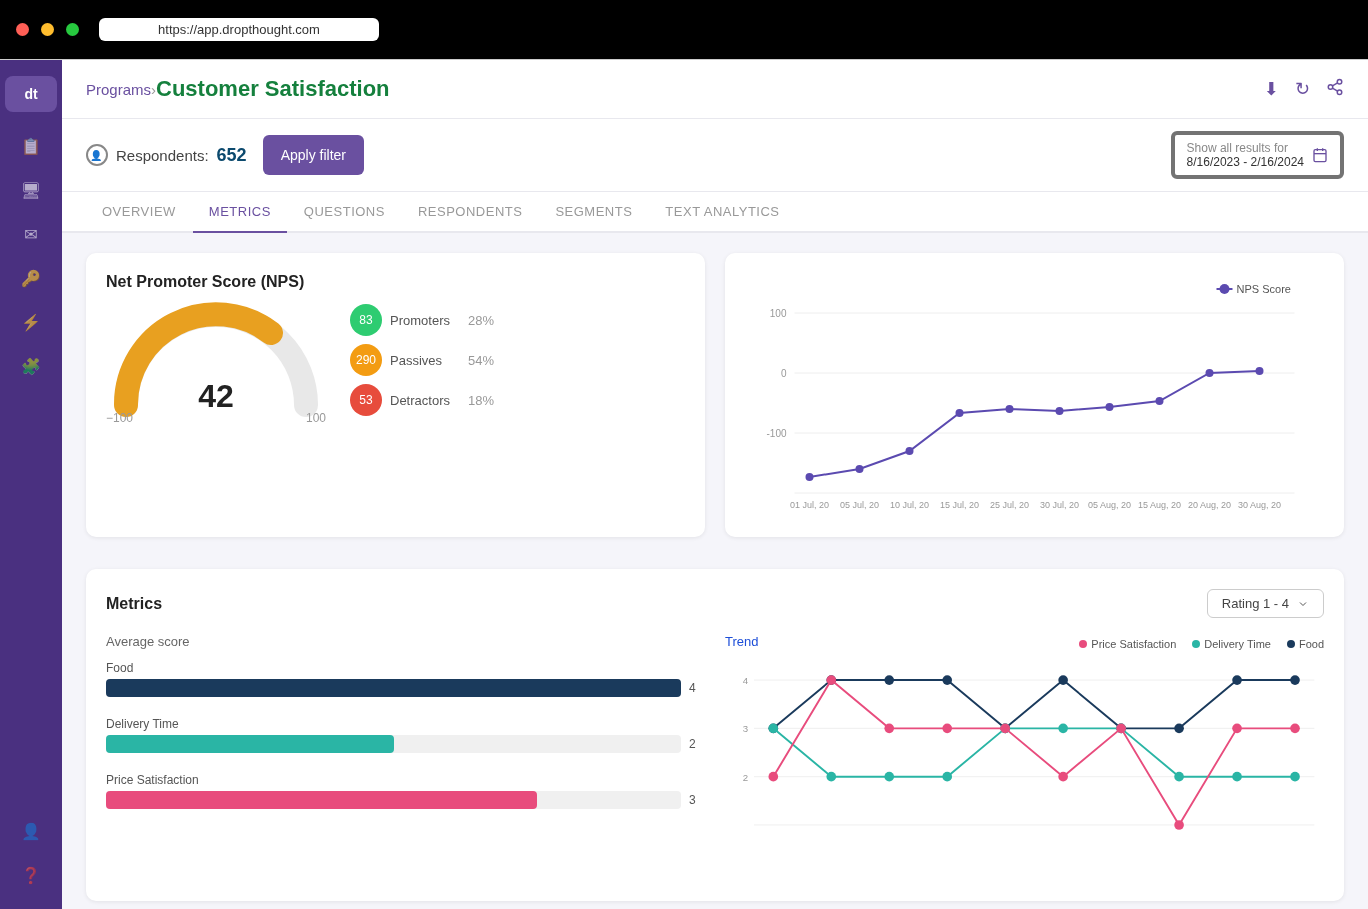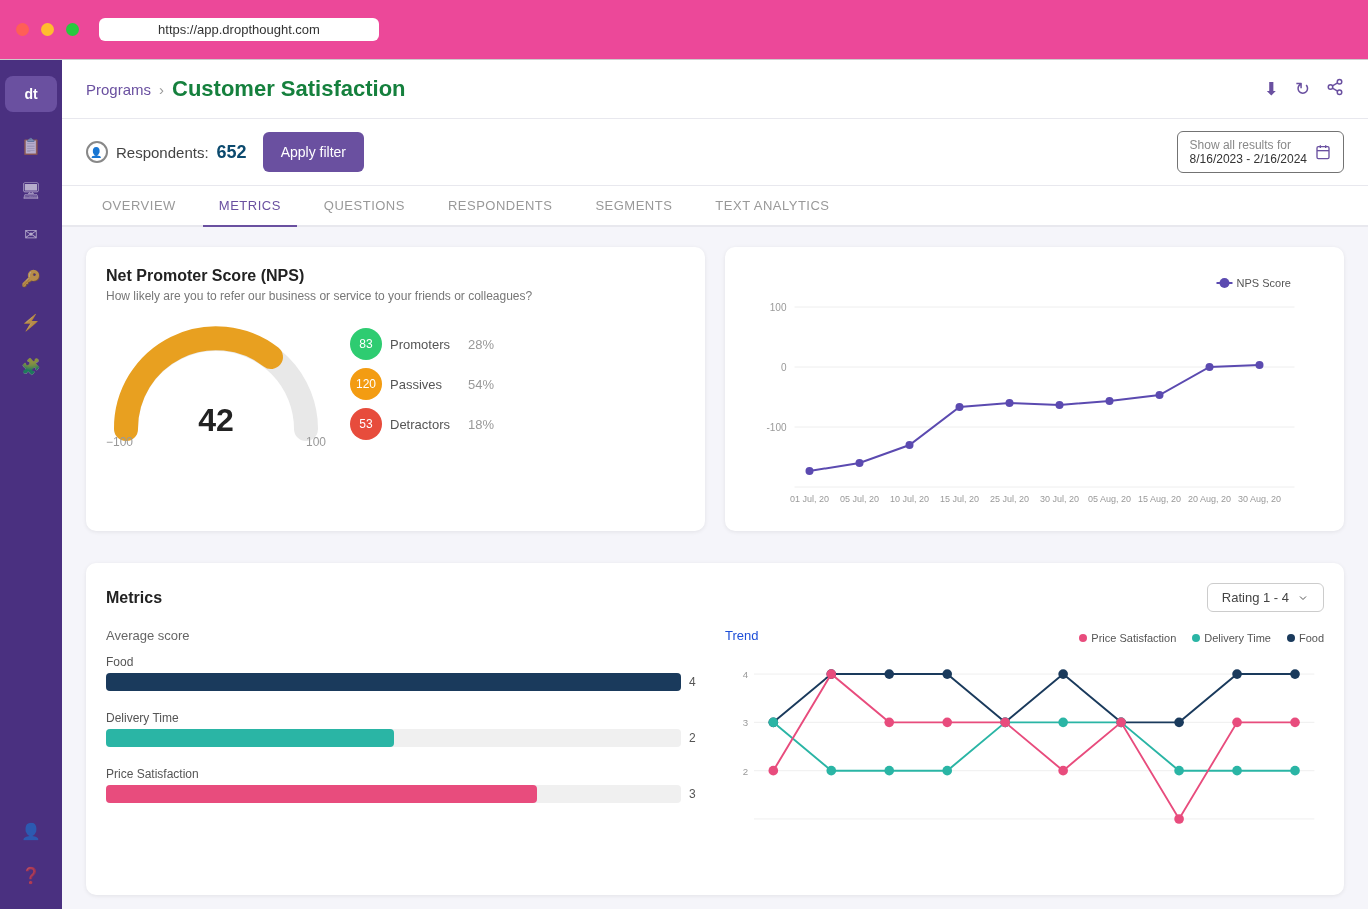--- a/index.html
+++ b/index.html
@@ -1,19 +1,19 @@
 <!DOCTYPE html>
 <html><head>
   <meta charset="utf-8">
   <style>
     * { box-sizing: border-box; margin: 0; padding: 0; }
     body { font-family: -apple-system, BlinkMacSystemFont, 'Segoe UI', sans-serif; background: #f0f0f5; display: flex; height: 100vh; overflow: hidden; }
 
     
-    .window-chrome { position: fixed; top: 0; left: 0; right: 0; height: 60px; background: #ec4899; display: flex; align-items: center; padding: 0 16px; gap: 12px; z-index: 100; border-bottom: 1px solid #ccc; }
+    .window-chrome { position: fixed; top: 0; left: 0; right: 0; height: 60px; background: #000000; display: flex; align-items: center; padding: 0 16px; gap: 12px; z-index: 100; border-bottom: 1px solid #ccc; }
     .chrome-dot { width: 13px; height: 13px; border-radius: 50%; }
     .chrome-dot.red { background: #ff5f56; }
     .chrome-dot.yellow { background: #ffbd2e; }
     .chrome-dot.green { background: #27c93f; }
     .chrome-url { background: white; border-radius: 6px; padding: 4px 16px; font-size: 13px; color: #333; margin-left: 8px; min-width: 280px; text-align: center; }
 
     
     .app { display: flex; width: 100%; margin-top: 60px; height: calc(100vh - 60px); }
 
     
@@ -21,37 +21,37 @@
     .sidebar-logo { width: 52px; height: 36px; background: #6a50a0; border-radius: 8px; display: flex; align-items: center; justify-content: center; color: white; font-weight: bold; font-size: 14px; margin-bottom: 8px; }
     .sidebar-icon { width: 36px; height: 36px; display: flex; align-items: center; justify-content: center; color: rgba(255,255,255,0.6); border-radius: 8px; cursor: pointer; font-size: 16px; }
     .sidebar-spacer { flex: 1; }
     .sidebar-icon.bottom { color: rgba(255,255,255,0.6); }
 
     
     .main { flex: 1; background: #f5f5fa; overflow-y: auto; }
 
     
     .header { background: white; padding: 16px 24px; display: flex; align-items: center; justify-content: space-between; border-bottom: 1px solid #e8e8ee; }
-    .header-left { display: flex; align-items: center; gap: 8px; }
+    .header-left { display: flex; align-items: center; gap: 0; }
     .breadcrumb-programs { color: #6a50a0; font-size: 15px; cursor: pointer; }
     .breadcrumb-sep { color: #999; font-size: 15px; }
     .page-title { font-size: 22px; font-weight: 700; color: #15803d; }
     .header-icons { display: flex; gap: 16px; }
     .header-icon-btn { color: #6a50a0; font-size: 18px; cursor: pointer; background: none; border: none; }
 
     
     .sub-header { background: white; padding: 12px 24px; display: flex; align-items: center; justify-content: space-between; border-bottom: 1px solid #e8e8ee; }
     .respondents { display: flex; align-items: center; gap: 8px; font-size: 15px; color: #444; }
     .respondents-icon { width: 22px; height: 22px; border-radius: 50%; border: 2px solid #888; display: flex; align-items: center; justify-content: center; font-size: 10px; color: #888; }
     .respondents-count { font-weight: 700; font-size: 18px; color: #0c4a6e; }
     .apply-filter-btn { background: #6a50a0; color: white; border: none; border-radius: 6px; padding: 12px 18px; font-size: 14px; cursor: pointer; font-weight: 500; }
-    .date-filter { display: flex; align-items: center; gap: 8px; border: 1px solid #737373; border-radius: 6px; padding: 6px 12px; font-size: 13px; color: #333; background: white; }
-
-    
-    .nav-tabs { background: white; display: flex; gap: 11px; padding: 0 24px; border-bottom: 2px solid #e8e8ee; }
+    .date-filter { display: flex; align-items: center; gap: 8px; border: 4px solid #737373; border-radius: 6px; padding: 6px 12px; font-size: 13px; color: #333; background: white; }
+
+    
+    .nav-tabs { background: white; display: flex; gap: 1px; padding: 0 24px; border-bottom: 2px solid #e8e8ee; }
     .nav-tab { padding: 12px 16px; font-size: 13px; color: #999; cursor: pointer; border-bottom: 2px solid transparent; margin-bottom: -2px; letter-spacing: 0.5px; font-weight: 500; }
     .nav-tab.active { color: #6a50a0; border-bottom-color: #6a50a0; }
 
     
     .content { padding: 20px 24px; }
 
     
     .cards-row { display: grid; grid-template-columns: 1fr 1fr; gap: 20px; margin-bottom: 32px; }
 
     .card { background: white; border-radius: 10px; padding: 20px; box-shadow: 0 1px 4px rgba(0,0,0,0.08); }
@@ -183,21 +183,20 @@
       <div class="nav-tab">SEGMENTS</div>
       <div class="nav-tab">TEXT ANALYTICS</div>
     </div>
 
     <div class="content">
 
       <div class="cards-row">
 
         <div class="card">
           <div class="card-title">Net Promoter Score (NPS)</div>
-          <div class="card-subtitle">How likely are you to refer our business or service to your friends or colleagues?</div>
           <div class="nps-content">
 
             <div class="gauge-container">
               <svg width="220" height="130" viewBox="0 0 220 130">
 
                 <path d="M 20 110 A 90 90 0 0 1 200 110" fill="none" stroke="#e8e8e8" stroke-width="24" stroke-linecap="round"></path>
 
                 <path d="M 20 110 A 90 90 0 0 1 165 38" fill="none" stroke="#e8a020" stroke-width="24" stroke-linecap="round"></path>
               </svg>
               <div class="gauge-labels">
@@ -207,21 +206,21 @@
               <div class="gauge-value">42</div>
             </div>
 
             <div class="nps-legend">
               <div class="legend-item">
                 <div class="legend-dot promoter">83</div>
                 <span class="legend-label">Promoters</span>
                 <span class="legend-pct">28%</span>
               </div>
               <div class="legend-item">
-                <div class="legend-dot passive">120</div>
+                <div class="legend-dot passive">290</div>
                 <span class="legend-label">Passives</span>
                 <span class="legend-pct">54%</span>
               </div>
               <div class="legend-item">
                 <div class="legend-dot detractor">53</div>
                 <span class="legend-label">Detractors</span>
                 <span class="legend-pct">18%</span>
               </div>
             </div>
           </div>

